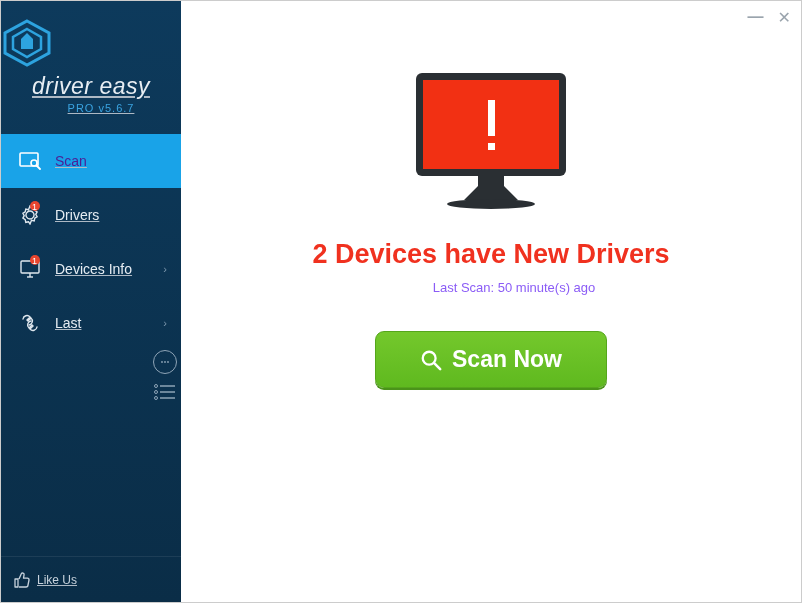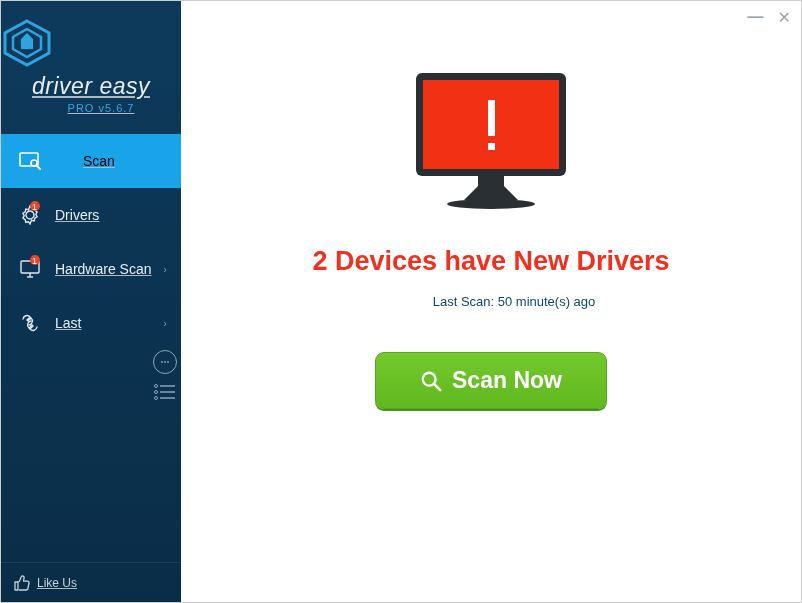--- a/index.html
+++ b/index.html
@@ -5,38 +5,38 @@
 * { margin: 0; padding: 0; box-sizing: border-box; font-family: "Segoe UI", Arial, sans-serif; }
 body { width: 802px; height: 603px; overflow: hidden; border: 1px solid #ccc; }
 .app { display: flex; width: 100%; height: 100%; }
 .sidebar { width: 180px; background: linear-gradient(180deg, #0d3a5c 0%, #0a2d47 100%); color: #aeb9c4; display: flex; flex-direction: column; position: relative; text-decoration: underline; }
 .logo-area { text-align: center; padding: 18px 0 14px; }
 .logo-icon { margin: 0 auto 6px; }
 .logo-text { font-style: italic; font-weight: 300; font-size: 23px; color: #e8eef3; letter-spacing: 0.5px; }
 .logo-sub { font-size: 11px; color: #3aa3e0; letter-spacing: 1px; margin-top: 2px; padding-left: 20px; }
 .nav { margin-top: 6px; }
 .nav-item { display: flex; align-items: center; padding: 0 18px; height: 54px; cursor: pointer; color: #e6edf3; font-size: 14px; position: relative; }
-.nav-item.active { background: #19a3e8; color: #000000; gap: 28px; }
+.nav-item.active { background: #19a3e8; color: #4c1d95; }
 .nav-item .chev { position: absolute; right: 14px; font-size: 11px; color: #7d97ad; }
 .nav-icon { width: 22px; height: 22px; margin-right: 14px; display: flex; align-items: center; justify-content: center; }
 .badge { position: absolute; top: -3px; left: 11px; background: #e8452e; color: #fff; font-size: 9px; min-width: 10px; height: 10px; border-radius: 6px; line-height: 12px; padding: 0 2px; }
 .nav-icon-wrap { position: relative; }
-.bottom-bar { margin-top: auto; border-top: 1px solid rgba(255,255,255,0.08); display: flex; align-items: center; height: 40px; padding: 0 12px; }
+.bottom-bar { margin-top: auto; border-top: 1px solid rgba(255,255,255,0.08); display: flex; align-items: center; height: 46px; padding: 0 12px; }
 .like-btn { display: flex; align-items: center; color: #c7d2dc; font-size: 12px; cursor: pointer; }
 .like-btn svg { margin-right: 6px; }
 .bottom-right { margin-left: auto; display: flex; flex-direction: column; gap: 10px; margin-bottom: 14px; margin-right: 4px; align-items: center; }
 .circle-icon { width: 24px; height: 24px; border: 1.5px solid #8ea4b6; border-radius: 50%; display: flex; align-items: center; justify-content: center; color: #8ea4b6; font-size: 11px; cursor: pointer; letter-spacing: 1px; }
 .list-icon { cursor: pointer; }
 .main { flex: 1; background: #fff; display: flex; flex-direction: column; position: relative; }
 .titlebar { height: 32px; display: flex; justify-content: flex-end; align-items: center; padding-right: 10px; gap: 14px; }
 .titlebar span { color: #9aa4ad; font-size: 16px; cursor: pointer; font-family: Arial; }
-.content { flex: 1; display: flex; flex-direction: column; align-items: center; padding-top: 34px; gap: 7px; }
+.content { flex: 1; display: flex; flex-direction: column; align-items: center; padding-top: 34px; }
 .monitor { position: relative; }
 .status-text { color: #f0311f; font-size: 27px; font-weight: 700; margin-top: 22px; }
-.lastscan { color: #0c4a6e; font-size: 13px; margin-top: 10px; margin-left: 46px; }
+.lastscan { color: #8b5cf6; font-size: 13px; margin-top: 10px; margin-left: 46px; }
 .scan-btn { margin-top: 36px; background: linear-gradient(180deg, #74c82c 0%, #5fb91f 100%); border: 1px solid #55a61c; color: #fff; font-size: 23px; font-weight: 600; padding: 14px 44px; border-radius: 9px; cursor: pointer; display: flex; align-items: center; gap: 10px; box-shadow: 0 2px 0 #4a931a; }
 .scan-btn svg { width: 22px; height: 22px; }
 svg { display: block; }
 </style>
 </head>
 <body>
 
 <div class="app">
 
   <aside class="sidebar">
@@ -80,21 +80,21 @@
         <span class="nav-icon-wrap">
           <span class="nav-icon">
             <svg width="20" height="18" viewBox="0 0 20 18">
                 <rect x="1" y="1" width="18" height="12" rx="1" fill="none" stroke="#dfe7ee" stroke-width="1.4"></rect>
                 <line x1="7" y1="17" x2="13" y2="17" stroke="#dfe7ee" stroke-width="1.4"></line>
                 <line x1="10" y1="13" x2="10" y2="17" stroke="#dfe7ee" stroke-width="1.4"></line>
               </svg>
           </span>
           <span class="badge">1</span>
         </span>
-        <span>Hardware Scan</span>
+        <span>Devices Info</span>
         <span class="chev">›</span>
       </div>
 
       <div class="nav-item">
         <span class="nav-icon">
           <svg width="20" height="20" viewBox="0 0 20 20">
             <path d="M3 6 a4 4 0 0 1 7 -2 l-3 3 1 1 3 -3 a4 4 0 0 1 -2 7" fill="none" stroke="#dfe7ee" stroke-width="1.4" stroke-linecap="round"></path>
             <path d="M17 14 a4 4 0 0 1 -7 2 l3 -3 -1 -1 -3 3 a4 4 0 0 1 2 -7" fill="none" stroke="#dfe7ee" stroke-width="1.4" stroke-linecap="round"></path>
           </svg>
         </span>

